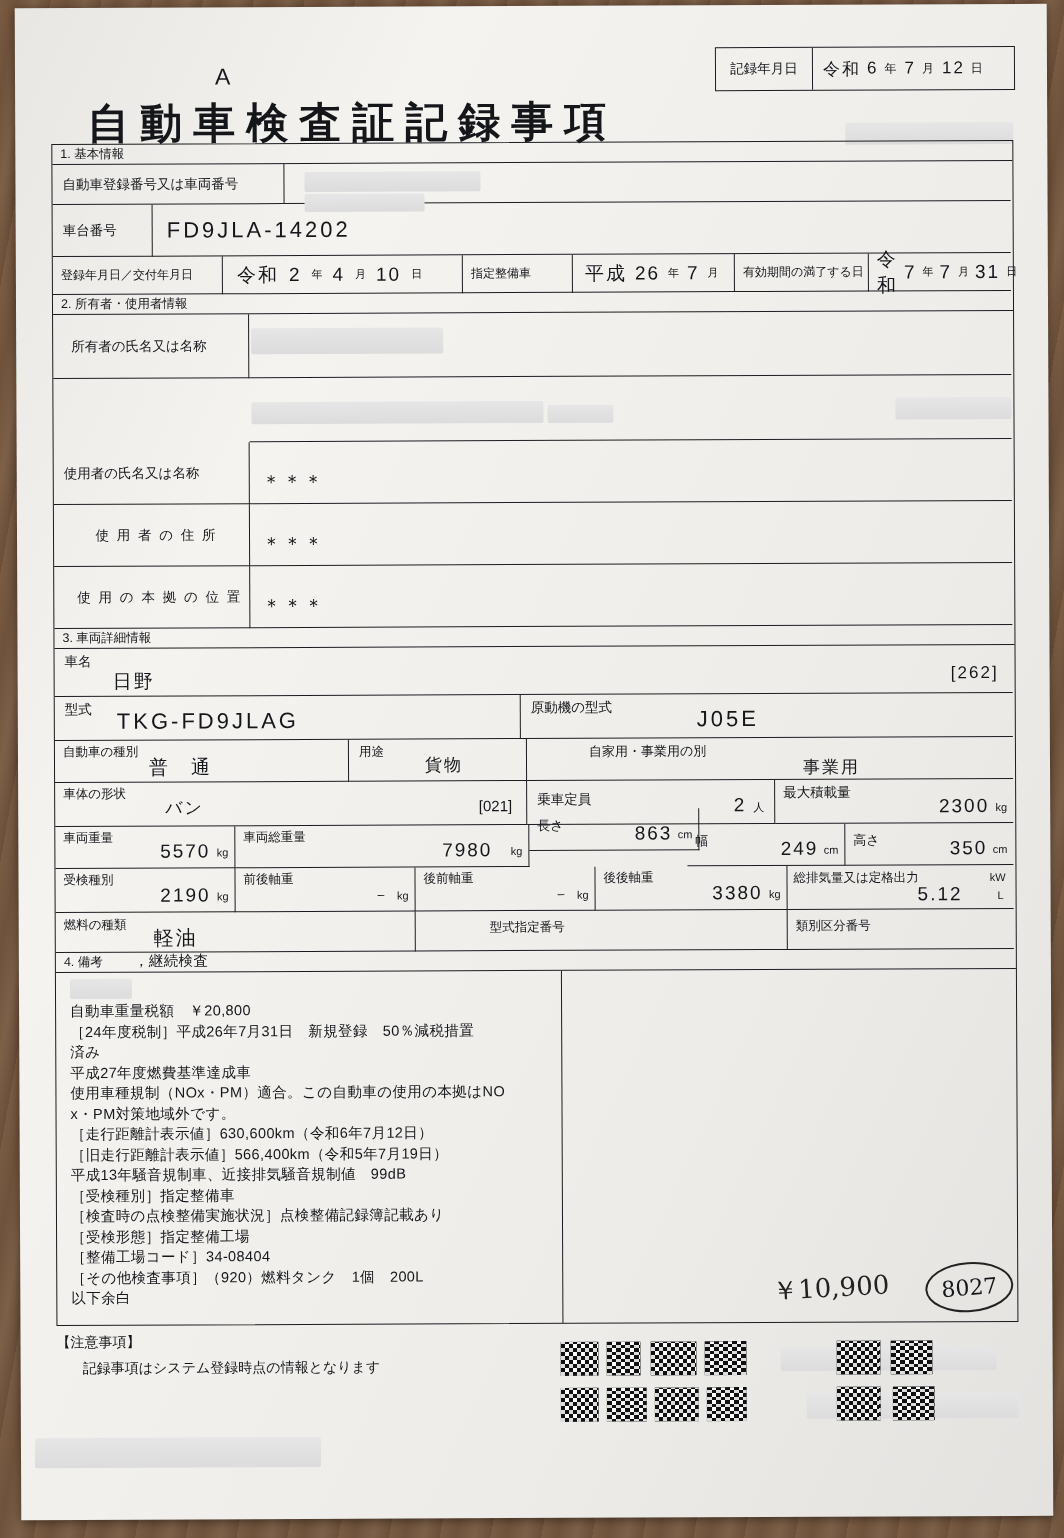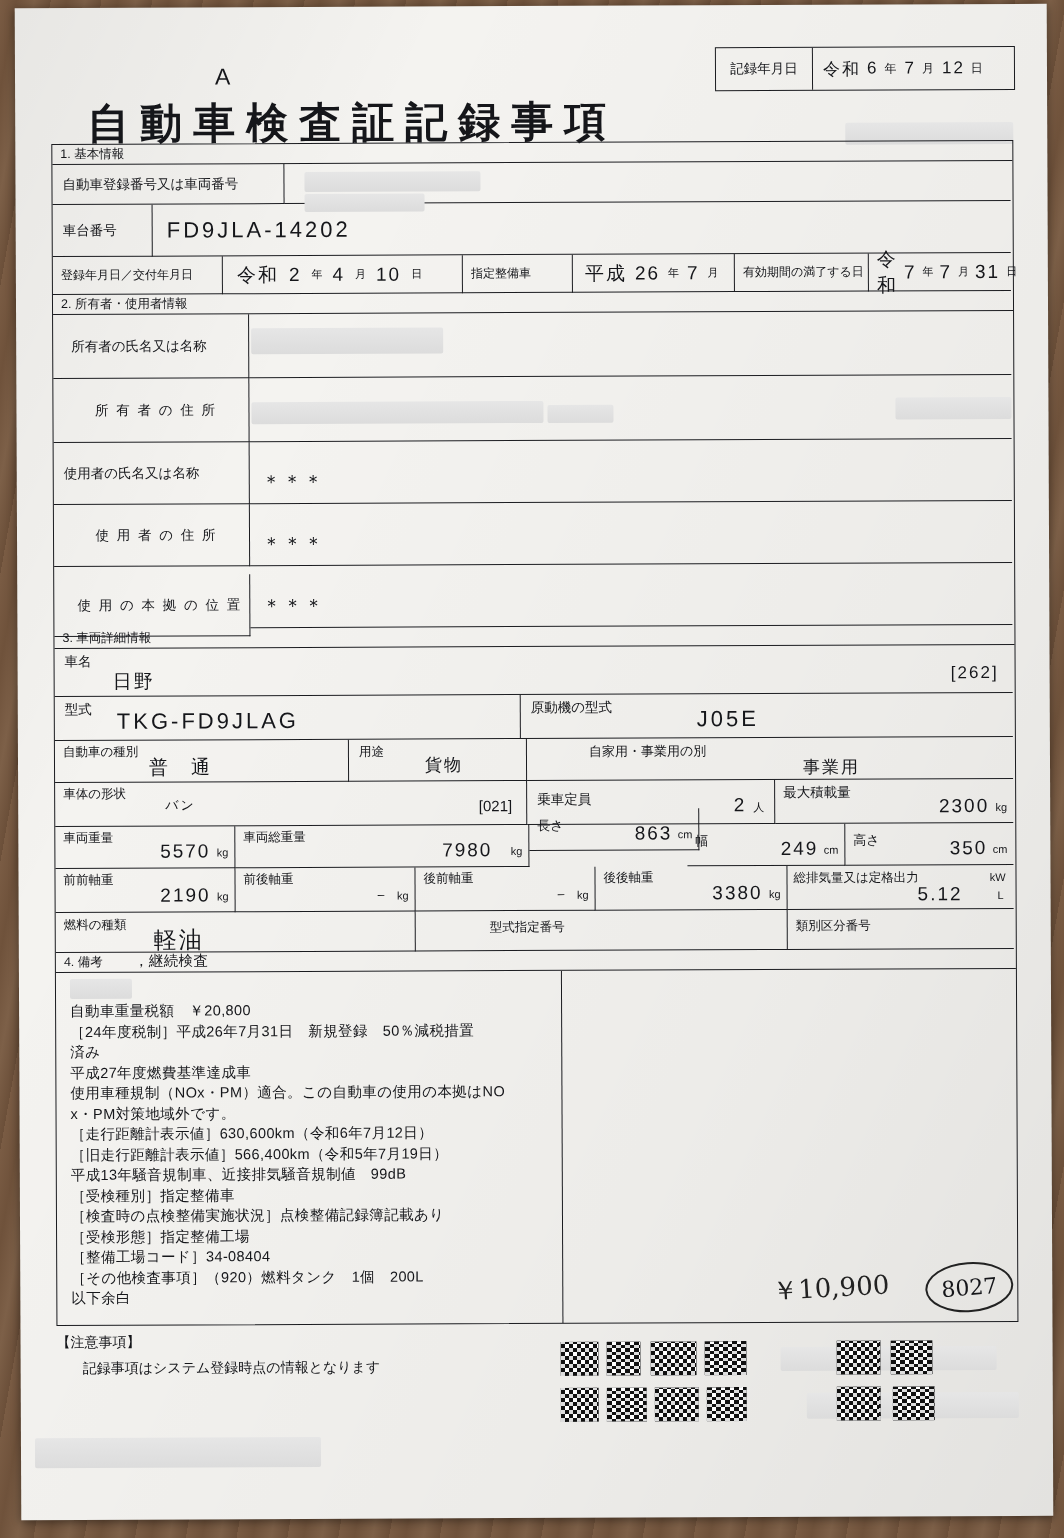--- a/index.html
+++ b/index.html
@@ -189,23 +189,20 @@
       <div class="sec" style="top:150px;">2. 所有者・使用者情報</div>
 
       <div class="cell br bb" style="left:0;top:170px;width:196px;height:64px;padding-left:18px;">
         <span class="lab">所有者の氏名又は名称</span>
       </div>
       <div class="cell bb" style="left:196px;top:170px;width:762px;height:64px;padding-left:12px;">
         <span class="val"></span>
       </div>
       <div class="masked" style="left:198px;top:184px;width:192px;height:26px;"></div>
 
-      <div class="cell br bb" style="left:0;top:234px;width:196px;height:64px;padding-left:10px;justify-content:center;">
-        <span class="lab-sp">所 有 者 の 住 所</span>
-      </div>
       <div class="cell bb" style="left:196px;top:234px;width:762px;height:64px;padding-left:12px;justify-content:flex-end;padding-right:10px;">
         <span class="val">]</span>
       </div>
       <div class="masked" style="left:198px;top:258px;width:292px;height:22px;"></div>
       <div class="masked" style="left:494px;top:262px;width:66px;height:18px;"></div>
       <div class="masked" style="left:842px;top:256px;width:116px;height:22px;"></div>
 
       <div class="cell br bb" style="left:0;top:298px;width:196px;height:62px;padding-left:10px;">
         <span class="lab">使用者の氏名又は名称</span>
       </div>
@@ -213,21 +210,21 @@
         <span class="val">＊＊＊</span>
       </div>
 
       <div class="cell br bb" style="left:0;top:360px;width:196px;height:62px;padding-left:10px;justify-content:center;">
         <span class="lab-sp">使 用 者 の 住 所</span>
       </div>
       <div class="cell bb" style="left:196px;top:360px;width:762px;height:62px;padding-left:12px;align-items:flex-end;padding-bottom:8px;">
         <span class="val">＊＊＊</span>
       </div>
 
-      <div class="cell br bb" style="left:0;top:422px;width:196px;height:62px;padding-left:16px;justify-content:center;margin-top:8px;">
+      <div class="cell br bb" style="left:0;top:422px;width:196px;height:62px;padding-left:16px;justify-content:center;">
         <span class="lab-sp">使 用 の 本 拠 の 位 置</span>
       </div>
       <div class="cell bb" style="left:196px;top:422px;width:762px;height:62px;padding-left:12px;align-items:flex-end;padding-bottom:8px;">
         <span class="val">＊＊＊</span>
       </div>
 
       <div class="sec" style="top:484px;">3. 車両詳細情報</div>
 
       <div class="cell bb" style="left:0;top:504px;width:958px;height:48px;padding-left:10px;">
         <span class="lab" style="position:absolute;left:10px;top:4px;">車名</span>
@@ -252,21 +249,21 @@
         <span class="lab" style="position:absolute;left:10px;top:4px;font-size:12.5px;">用途</span>
         <span class="val" style="position:absolute;left:76px;top:14px;font-size:17px;">貨物</span>
       </div>
       <div class="cell bb" style="left:472px;top:596px;width:486px;height:42px;">
         <span class="lab" style="position:absolute;left:62px;top:4px;font-size:13px;">自家用・事業用の別</span>
         <span class="val" style="position:absolute;left:276px;top:18px;font-size:17px;">事業用</span>
       </div>
 
       <div class="cell br bb" style="left:0;top:638px;width:472px;height:44px;">
         <span class="lab" style="position:absolute;left:8px;top:3px;font-size:12.5px;">車体の形状</span>
-        <span class="val" style="position:absolute;left:110px;top:14px;font-size:13px;">バン</span>
+        <span class="val" style="position:absolute;left:110px;top:14px;font-size:17px;">バン</span>
         <span style="position:absolute;right:14px;top:16px;font-size:15px;">[021]</span>
       </div>
       <div class="cell br bb" style="left:472px;top:638px;width:248px;height:44px;">
         <span class="lab" style="position:absolute;left:10px;top:10px;font-size:13.5px;">乗車定員</span>
         <span class="val" style="position:absolute;right:28px;top:14px;">2</span>
         <span class="unit" style="position:absolute;right:10px;top:20px;">人</span>
       </div>
       <div class="cell bb" style="left:720px;top:638px;width:238px;height:44px;">
         <span class="lab" style="position:absolute;left:8px;top:4px;font-size:13.5px;">最大積載量</span>
         <span class="val" style="position:absolute;right:24px;top:16px;">2300</span>
@@ -293,21 +290,21 @@
         <span class="val" style="position:absolute;right:26px;top:14px;">249</span>
         <span class="unit" style="position:absolute;right:6px;top:20px;">cm</span>
       </div>
       <div class="cell bb" style="left:790px;top:682px;width:168px;height:42px;">
         <span class="lab" style="position:absolute;left:8px;top:8px;font-size:13px;">高さ</span>
         <span class="val" style="position:absolute;right:26px;top:14px;">350</span>
         <span class="unit" style="position:absolute;right:6px;top:20px;">cm</span>
       </div>
 
       <div class="cell br bb" style="left:0;top:724px;width:180px;height:44px;">
-        <span class="lab" style="position:absolute;left:8px;top:3px;font-size:12.5px;">前前軸重</span>
+        <span class="lab" style="position:absolute;left:8px;top:3px;font-size:12.5px;">受検種別</span>
         <span class="val" style="position:absolute;right:24px;top:16px;">2190</span>
         <span class="unit" style="position:absolute;right:6px;top:22px;">kg</span>
       </div>
       <div class="cell br bb" style="left:180px;top:724px;width:180px;height:44px;">
         <span class="lab" style="position:absolute;left:8px;top:3px;font-size:12.5px;">前後軸重</span>
         <span class="val" style="position:absolute;right:24px;top:18px;font-size:15px;">－</span>
         <span class="unit" style="position:absolute;right:6px;top:22px;">kg</span>
       </div>
       <div class="cell br bb" style="left:360px;top:724px;width:180px;height:44px;">
         <span class="lab" style="position:absolute;left:8px;top:3px;font-size:12.5px;">後前軸重</span>
@@ -321,21 +318,21 @@
       </div>
       <div class="cell bb" style="left:732px;top:724px;width:226px;height:44px;">
         <span class="lab" style="position:absolute;left:6px;top:4px;font-size:12.5px;">総排気量又は定格出力</span>
         <span class="val" style="position:absolute;left:130px;top:18px;">5.12</span>
         <span class="unit" style="position:absolute;right:8px;top:6px;">kW</span>
         <span class="unit" style="position:absolute;right:10px;top:24px;">L</span>
       </div>
 
       <div class="cell br bb" style="left:0;top:768px;width:360px;height:40px;">
         <span class="lab" style="position:absolute;left:8px;top:4px;font-size:12.5px;">燃料の種類</span>
-        <span class="val" style="position:absolute;left:98px;top:12px;font-size:23px;">軽油</span>
+        <span class="val" style="position:absolute;left:98px;top:12px;font-size:20px;">軽油</span>
       </div>
       <div class="cell br bb" style="left:360px;top:768px;width:372px;height:40px;">
         <span class="lab" style="position:absolute;left:74px;top:8px;font-size:12.5px;">型式指定番号</span>
         <span class="val" style="position:absolute;left:230px;top:10px;font-size:17px;"></span>
       </div>
       <div class="cell bb" style="left:732px;top:768px;width:226px;height:40px;">
         <span class="lab" style="position:absolute;left:8px;top:8px;font-size:12.5px;">類別区分番号</span>
         <span class="val" style="position:absolute;left:130px;top:10px;font-size:17px;"></span>
       </div>
 

